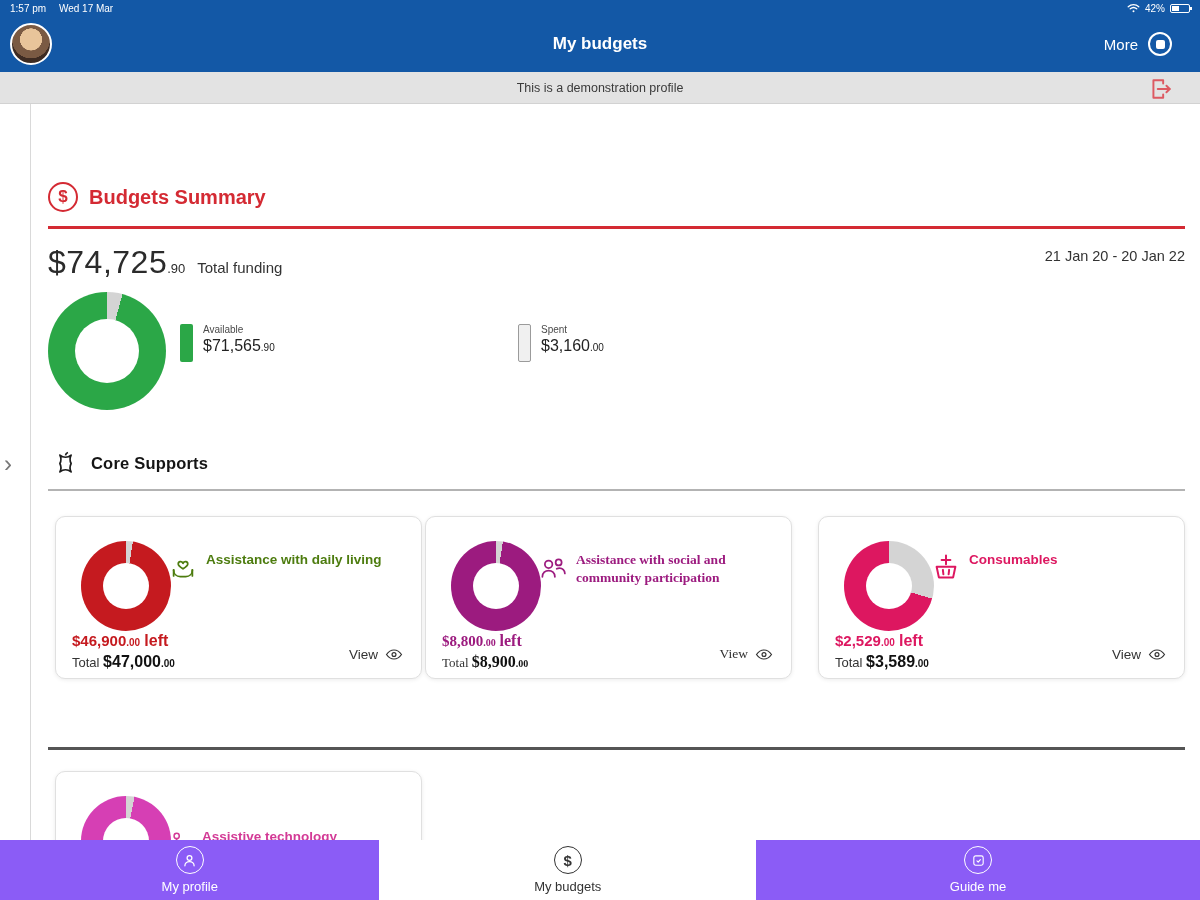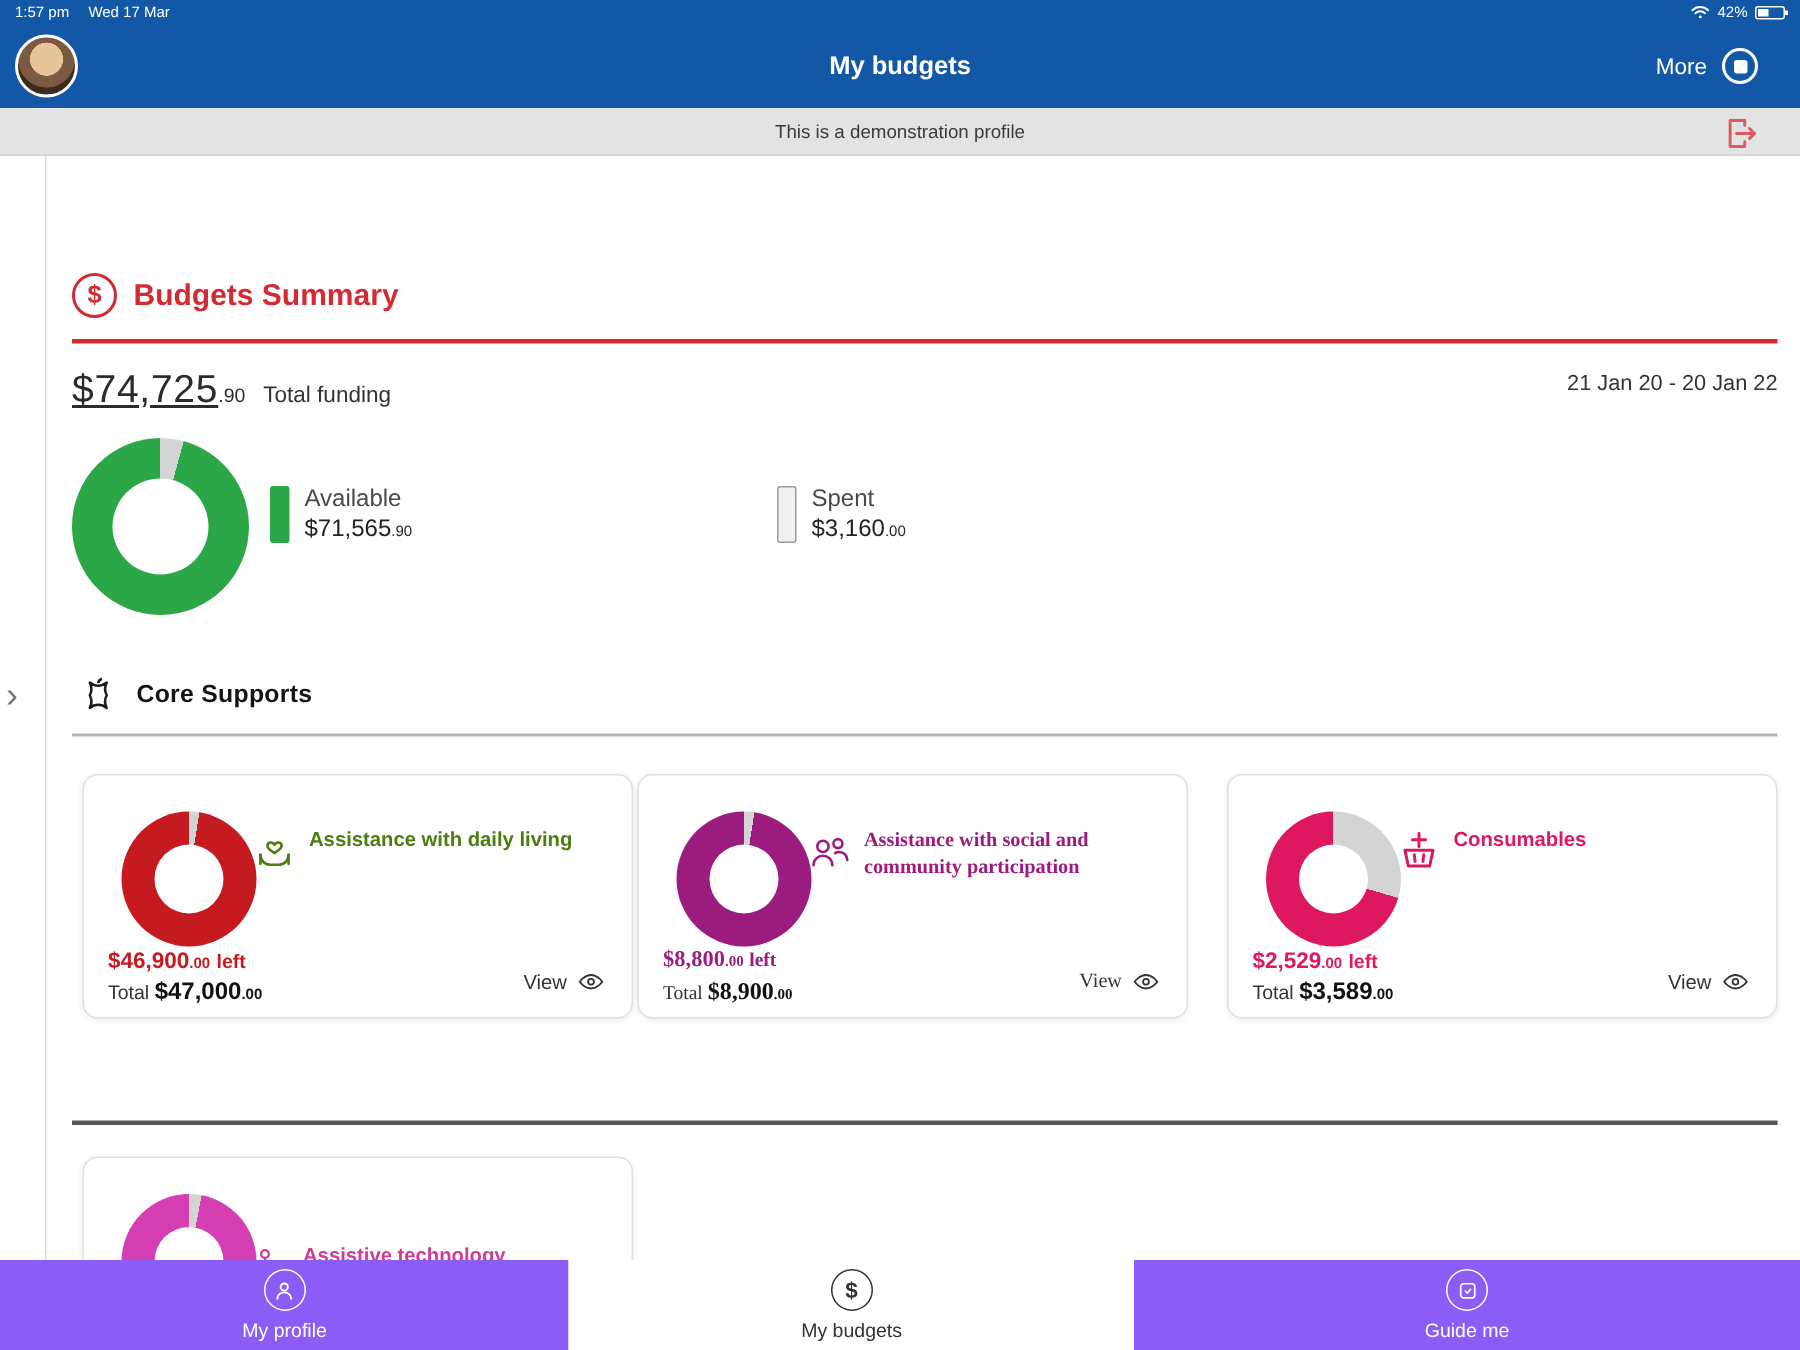--- a/index.html
+++ b/index.html
@@ -32,58 +32,58 @@
   .left-rail { position:absolute; left:30px; top:104px; width:1px; height:736px; background:#d9d9d9; }
   .rail-chevron { position:absolute; left:4px; top:452px; font-size:24px; color:#777; cursor:pointer; line-height:1; }
 
   
   .summary-heading { position:absolute; left:48px; top:182px; display:flex; align-items:center; gap:11px; color:#d42a33; }
   .dollar-circle { width:30px; height:30px; border:2.5px solid #d42a33; border-radius:50%; display:flex; align-items:center; justify-content:center; font-size:17px; font-weight:bold; }
   .summary-heading .txt { font-size:20px; font-weight:bold; }
   .hr-red { position:absolute; left:48px; top:226px; width:1137px; height:3px; background:#d42a33; }
 
   .funding-row { position:absolute; left:48px; top:244px; display:flex; align-items:baseline; gap:12px; color:#2b2b2b; }
-  .funding-amount { font-size:26px; letter-spacing:.5px;text-decoration:underline; }
+  .funding-amount { font-size:32px; letter-spacing:.5px; }
   .funding-cents { font-size:13px; color:#2b2b2b; }
   .funding-label { font-size:15px; color:#333; }
   .date-range { position:absolute; right:15px; top:248px; font-size:14.5px; color:#333; }
 
   .donut { border-radius:50%; position:absolute; }
   .donut .hole { position:absolute; background:#fff; border-radius:50%; }
   .donut-summary { left:48px; top:292px; width:118px; height:118px; }
   .donut-summary .hole { left:27px; top:27px; width:64px; height:64px; }
 
   .legend { position:absolute; top:324px; display:flex; gap:10px; align-items:flex-start; }
   .legend-available { left:180px; }
   .legend-spent { left:518px; }
   .swatch { width:13px; height:38px; border-radius:2px; }
   .swatch-available { background:#2ba747; }
   .swatch-spent { background:#f0f0f0; border:1px solid #9b9b9b; }
-  .legend .lbl { font-size:16px; color:#4a4a4a; margin-bottom:2px; }
+  .legend .lbl { font-size:10px; color:#4a4a4a; margin-bottom:2px; }
   .legend .amt { font-size:16px; color:#222; }
   .legend .cents { font-size:10px; }
 
   
   .section-heading { position:absolute; display:flex; align-items:center; gap:12px; color:#151515; }
   .section-heading .txt { font-size:16.5px; font-weight:bold; letter-spacing:.2px; }
   .core-heading { left:52px; top:450px; }
   .capital-heading { left:52px; top:706px; }
   .hr-core { position:absolute; left:48px; top:489px; width:1137px; height:2px; background:#b3b3b3; }
   .hr-capital { position:absolute; left:48px; top:747px; width:1137px; height:2.5px; background:#555; }
 
   
   .card { position:absolute; width:367px; height:163px; background:#fff; border:1px solid #e0e0e0; border-radius:10px; box-shadow:0 1px 4px rgba(0,0,0,.08); cursor:pointer; }
   .card-donut { width:90px; height:90px; left:25px; top:24px; }
   .card-donut .hole { left:22px; top:22px; width:46px; height:46px; }
   .card-title-row { position:absolute; left:112px; top:34px; width:238px; display:flex; align-items:flex-start; gap:8px; }
   .card-title-row svg { flex:0 0 auto; margin-top:2px; }
   .card-title { font-size:13.5px; font-weight:bold; line-height:1.35; }
   .card-left-line { position:absolute; left:16px; top:115px; font-size:15px; font-weight:bold; }
   .card-left-line .cents { font-size:10px; }
-  .card-left-line .suffix { font-size:13px; }
+  .card-left-line .suffix { font-size:16px; }
   .card-total-line { position:absolute; left:16px; top:136px; font-size:13px; color:#333; }
   .card-total-line .amt { font-size:16px; font-weight:bold; color:#111; }
   .card-total-line .cents { font-size:10px; font-weight:bold; color:#111; }
   .view-button { position:absolute; right:18px; bottom:16px; display:flex; align-items:center; gap:7px; font-size:13.5px; color:#333; }
 
   .card-1 { left:55px; top:516px; }
   .card-2 { left:425px; top:516px;font-family:Liberation Serif, serif; }
   .card-3 { left:818px; top:516px; }
   .card-at { left:55px; top:771px; height:130px; }
 

